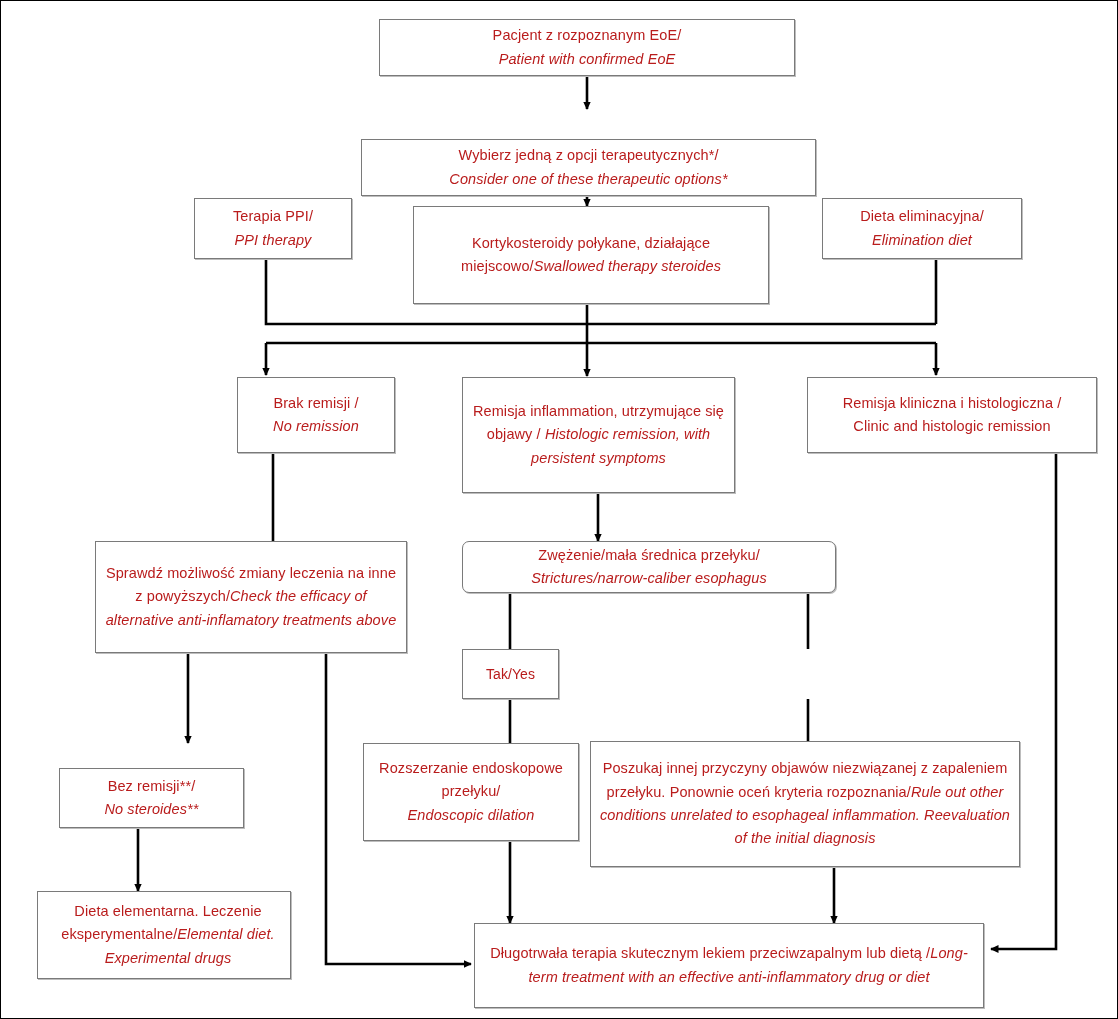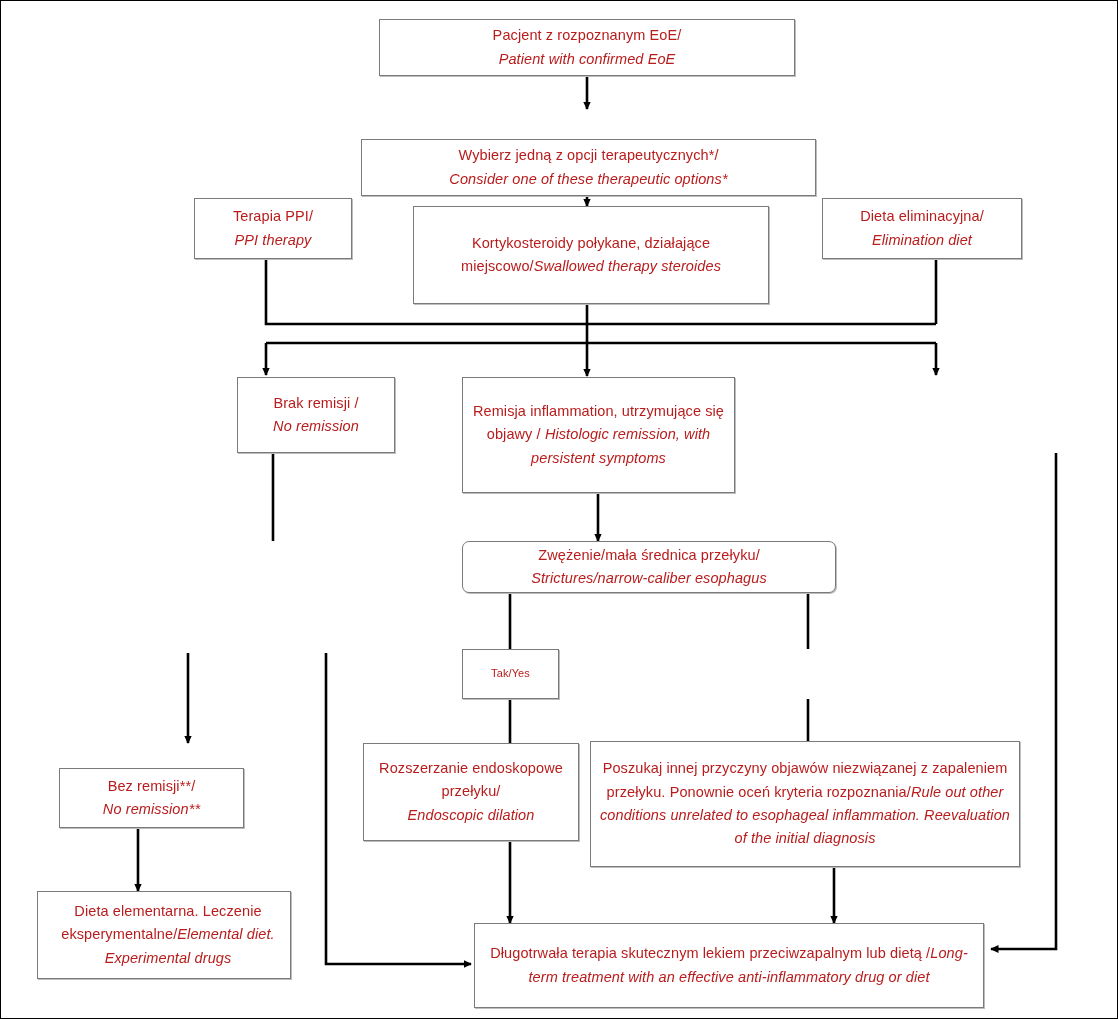--- a/index.html
+++ b/index.html
@@ -41,21 +41,21 @@
   .node .txt {
     font-size: 14.5px;
     line-height: 1.62;
     color: #b91c1c;
     letter-spacing: 0.1px;
   }
   .node .txt em {
     font-style: italic;
   }
   .node.small .txt {
-    font-size: 11px;
+    font-size: 14px;
   }
 </style>
 </head>
 <body>
 
 <div id="page">
 
   <svg id="svg-layer" viewBox="0 0 1118 1019" xmlns="http://www.w3.org/2000/svg">
     <defs>
       <marker id="ar" markerWidth="9" markerHeight="9" refX="7.5" refY="4.5" orient="auto" markerUnits="userSpaceOnUse">
@@ -143,40 +143,51 @@
     </div>
   </div>
 
   <div class="node" style="left:461px; top:376px; width:273px; height:116px;">
     <div class="txt">
       <span>Remisja inflammation, utrzymujące się objawy /</span>
       <em>Histologic remission, with persistent symptoms</em>
     </div>
   </div>
 
-
+  <div class="node" style="left:806px; top:376px; width:290px; height:76px;">
+    <div class="txt">
+      <span>Remisja kliniczna i histologiczna /</span><br>
+      <span>Clinic and histologic remission</span>
+    </div>
+  </div>
+
+  <div class="node" style="left:94px; top:540px; width:312px; height:112px;">
+    <div class="txt">
+      <span>Sprawdź możliwość zmiany leczenia na inne z powyższych/</span><em>Check the efficacy of alternative anti-inflamatory treatments above</em>
+    </div>
+  </div>
 
   <div class="node" style="left:461px; top:540px; width:374px; height:52px;border-radius:7px;">
     <div class="txt">
       <span>Zwężenie/mała średnica przełyku/</span><br>
       <em>Strictures/narrow-caliber esophagus</em>
     </div>
   </div>
 
   <div class="node small" style="left:461px; top:648px; width:97px; height:50px;">
     <div class="txt">
       <span>Tak/Yes</span>
     </div>
   </div>
 
 
   <div class="node" style="left:58px; top:744px; width:185px; height:60px;margin-top:23px;">
     <div class="txt">
       <span>Bez remisji**/</span><br>
-      <em>No remission**</em>
+      <em>No steroides**</em>
     </div>
   </div>
 
   <div class="node" style="left:362px; top:742px; width:216px; height:98px;">
     <div class="txt">
       <span>Rozszerzanie endoskopowe przełyku/</span><br>
       <em>Endoscopic dilation</em>
     </div>
   </div>
 

